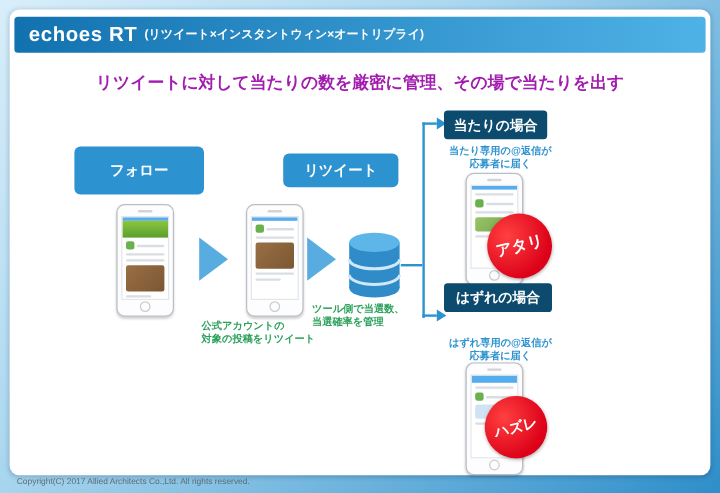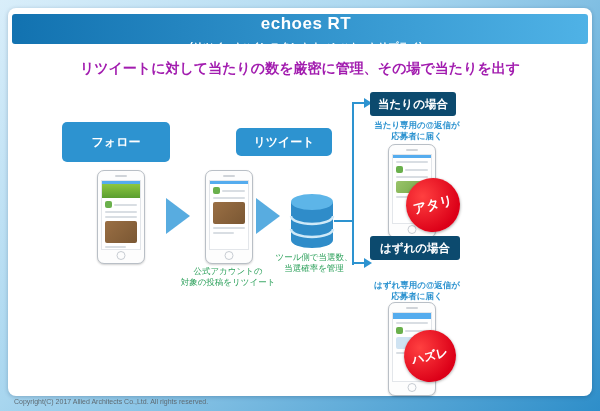--- a/index.html
+++ b/index.html
@@ -3,21 +3,21 @@
 <meta charset="utf-8">
 <style>
   html,body{margin:0;padding:0;}
   .page{position:relative;width:600px;height:411px;overflow:hidden;
     background:linear-gradient(135deg,#d9eefa 0%,#a8d6ef 40%,#2e8ec9 100%);
     font-family:"Liberation Sans","DejaVu Sans",sans-serif;}
   .card{position:absolute;left:8px;top:8px;width:584px;height:388px;background:#fff;
     border-radius:8px;box-shadow:0 1px 4px rgba(0,40,80,.25);}
   .header{position:absolute;left:4px;right:4px;top:6px;height:30px;border-radius:3px;
     background:linear-gradient(90deg,#1272b0,#4fb2e6);display:flex;align-items:center;
-    padding-left:12px;color:#fff;gap:6px;flex-direction:column;}
+    padding-left:12px;color:#fff;gap:6px;}
   .product{font-size:17px;font-weight:bold;letter-spacing:.5px;}
   .subtitle{font-size:10px;font-weight:bold;}
   .title{position:absolute;left:0;right:0;top:52px;text-align:center;
     color:#a21caf;font-size:14px;font-weight:bold;}
   .step-box{position:absolute;background:#2d93d0;color:#fff;font-weight:bold;
     border-radius:5px;display:flex;flex-direction:column;align-items:center;justify-content:center;}
   .box1{left:54px;top:114px;width:108px;height:40px;font-size:12px;line-height:17px;}
   .box2{left:190px;top:120px;width:96px;height:28px;font-size:12px;margin-left:38px;}
   .phone{position:absolute;width:46px;height:92px;background:#fdfdfd;border:1px solid #b9bfc6;
     border-radius:7px;box-shadow:0 1px 2px rgba(0,0,0,.18);}
@@ -37,21 +37,21 @@
   .sc-line.short{width:55%;}
   .sc-photo{margin:3px 3px 0;height:22px;border-radius:2px;
     background:linear-gradient(135deg,#9a6f44,#7a5733);}
   .sc-photo.green{height:12px;background:linear-gradient(135deg,#9ac46a,#6fa344);}
   .sc-photo.blue{height:12px;background:#cfe3f2;}
   .tri{position:absolute;width:0;height:0;border-top:18px solid transparent;
     border-bottom:18px solid transparent;border-left:24px solid #58ace0;}
   .arrow1{left:158px;top:190px;}
   .arrow2{left:248px;top:190px;}
   .db{position:absolute;left:280px;top:184px;}
-  .caption{position:absolute;text-align:center;color:#2ba05a;font-size:8.5px;line-height:11px;font-weight:normal;}
+  .caption{position:absolute;text-align:left;color:#2ba05a;font-size:8.5px;line-height:11px;font-weight:bold;}
   .caption-retweet{left:160px;top:258px;width:120px;}
   .caption-db{left:252px;top:244px;width:108px;}
   .hline,.vline{position:absolute;background:#2d93d0;}
   .conn-db{left:326px;top:212px;width:18px;height:2px;}
   .vline-main{left:344px;top:94px;width:2px;height:163px;}
   .hline-top{left:344px;top:94px;width:12px;height:2px;}
   .hline-bot{left:344px;top:254px;width:12px;height:2px;}
   .ah{position:absolute;width:0;height:0;border-top:5px solid transparent;
     border-bottom:5px solid transparent;border-left:8px solid #2d93d0;}
   .ah-top{left:356px;top:90px;}

